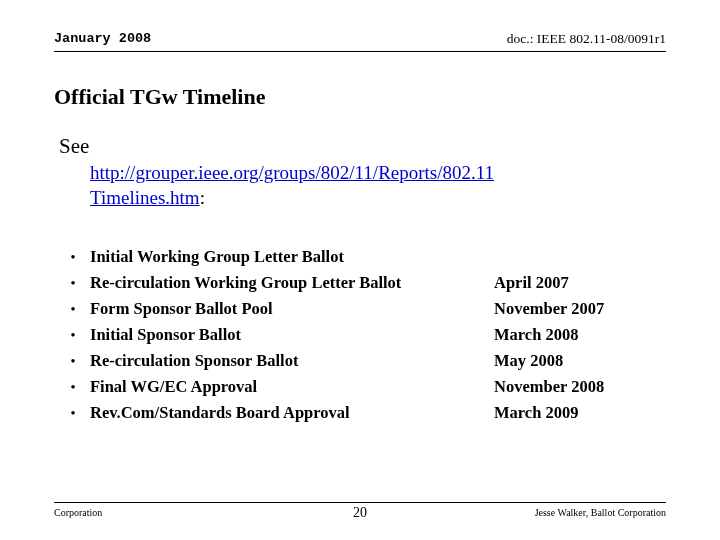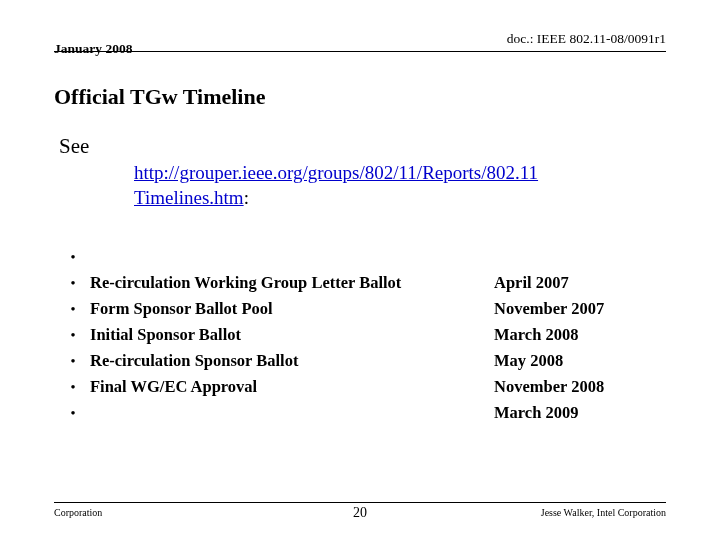--- a/index.html
+++ b/index.html
@@ -27,25 +27,26 @@
     left: 54px;
     top: 30px;
     width: 612px;
     height: 22px;
     border-bottom: 1.5px solid #000;
     box-sizing: border-box;
   }
   .header-left {
     position: absolute;
     left: 0;
-    top: 10px;
+    top: 0;
     font-size: 13.5px;
     font-weight: bold;
     line-height: 18px;
     white-space: nowrap;
+    font-family: Liberation Mono, monospace;
   }
   .header-right {
     position: absolute;
     right: 0;
     top: 0;
     font-size: 13.5px;
     font-weight: normal;
     line-height: 18px;
     white-space: nowrap;
   }
@@ -76,21 +77,20 @@
   }
   .url-block {
     font-size: 19px;
     line-height: 25px;
     padding-left: 36px;
     margin-top: 1px;
   }
   .url-link {
     color: #0000cc;
     text-decoration: underline;
-    margin-left: 44px;
   }
   .colon {
     color: #000000;
   }
 
   
   .bullets {
     position: absolute;
     left: 54px;
     top: 244px;
@@ -177,20 +177,21 @@
     <div class="see-line">See</div>
     <div class="url-block">
       <a class="url-link" href="#">http://grouper.ieee.org/groups/802/11/Reports/802.11</a><span class="url-link"> </span><br>
       <a class="url-link" href="#">Timelines.htm</a><span class="colon">:</span>
     </div>
   </div>
 
   <div class="bullets">
     <div class="bullet-row">
       <span class="bullet-dot">•</span>
+      <span class="bullet-text">Initial Working Group Letter Ballot</span>
     </div>
     <div class="bullet-row">
       <span class="bullet-dot">•</span>
       <span class="bullet-text">Re-circulation Working Group Letter Ballot</span>
       <span class="bullet-date">April 2007</span>
     </div>
     <div class="bullet-row">
       <span class="bullet-dot">•</span>
       <span class="bullet-text">Form Sponsor Ballot Pool</span>
       <span class="bullet-date">November 2007</span>
@@ -205,23 +206,24 @@
       <span class="bullet-text">Re-circulation Sponsor Ballot</span>
       <span class="bullet-date">May 2008</span>
     </div>
     <div class="bullet-row">
       <span class="bullet-dot">•</span>
       <span class="bullet-text">Final WG/EC Approval</span>
       <span class="bullet-date">November 2008</span>
     </div>
     <div class="bullet-row">
       <span class="bullet-dot">•</span>
+      <span class="bullet-text">Rev.Com/Standards Board Approval</span>
       <span class="bullet-date">March 2009</span>
     </div>
   </div>
 
   <div class="footer">
     <span class="footer-left">Corporation</span>
     <span class="footer-center">20</span>
-    <span class="footer-right">Jesse Walker, Intel Corporation</span>
+    <span class="footer-right">Jesse Walker, Ballot Corporation</span>
   </div>
 
 </div>
 
 </body></html>

